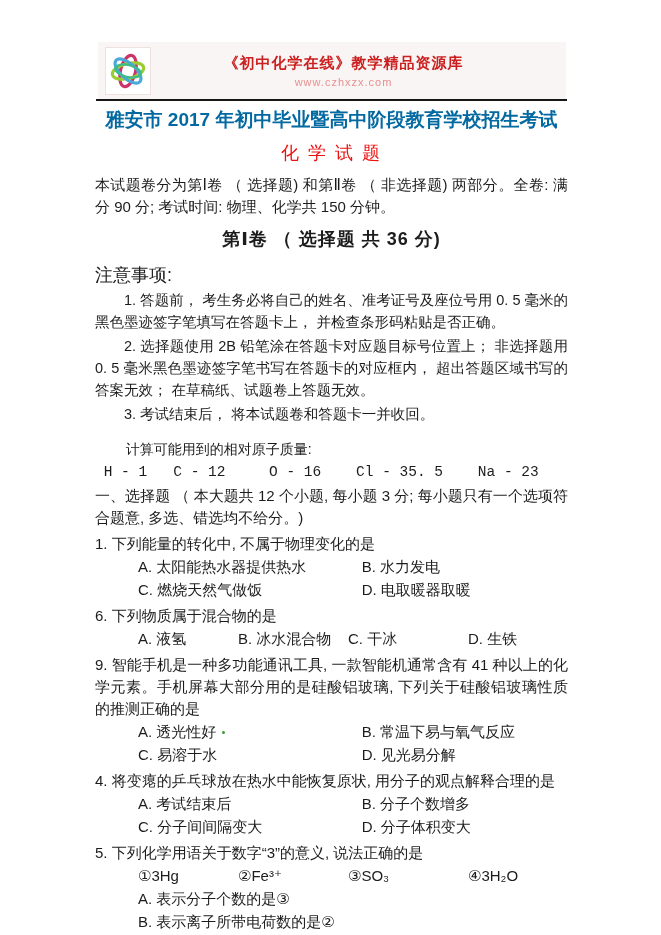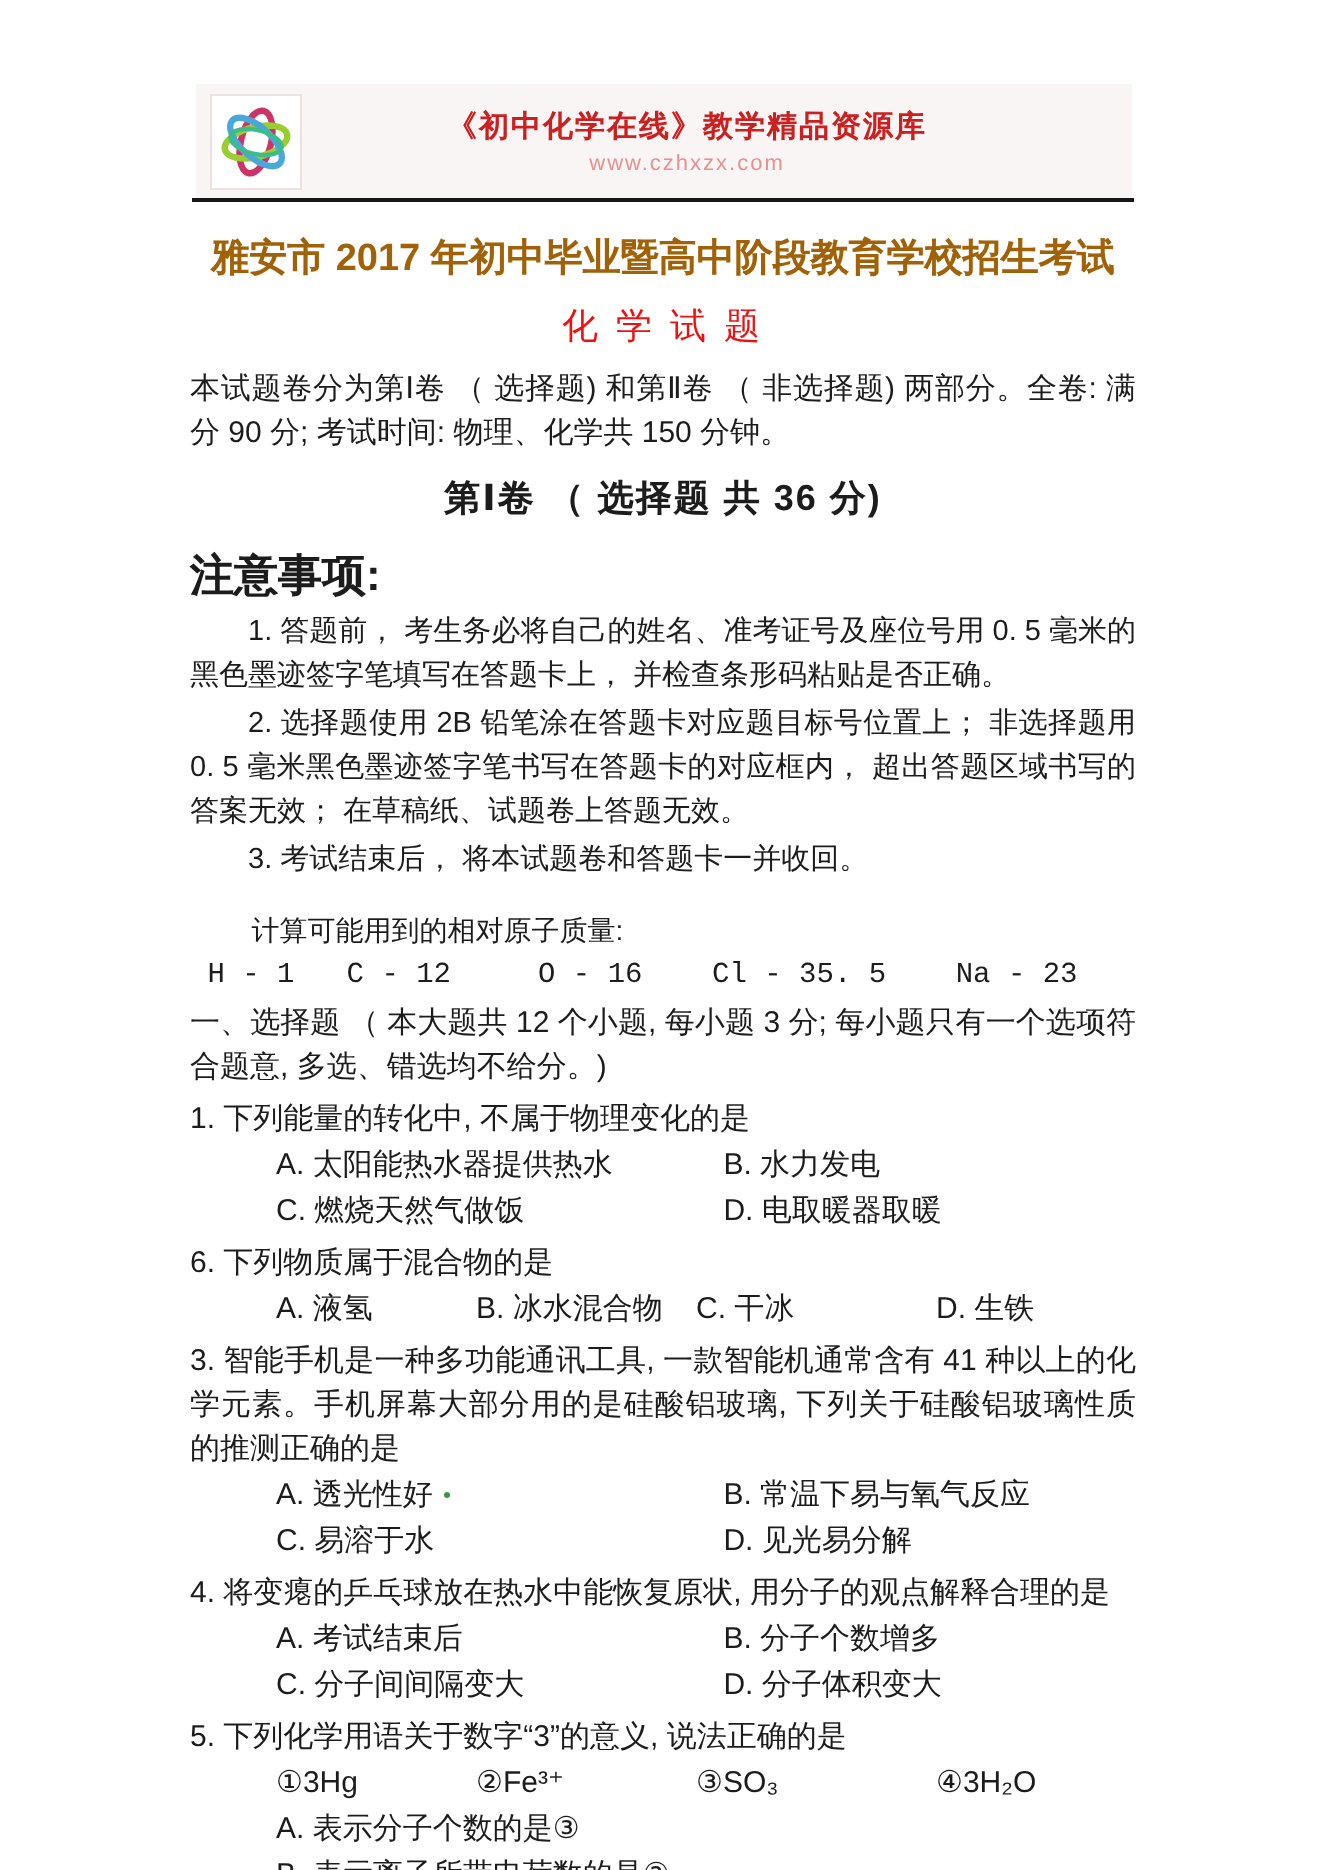--- a/index.html
+++ b/index.html
@@ -39,37 +39,37 @@
     position: absolute; left: 96px; top: 99px;
     width: 471px; height: 0;
     border-top: 2px solid #161616;
   }
 
   
   .content {
     position: absolute; left: 95px; top: 106px; width: 473px;
   }
   .exam-title {
-    color: #a16207; font-weight: bold; font-size: 19px;
-    text-align: center; margin-top: 12px; line-height: 1.25;
+    color: #0369a1; font-weight: bold; font-size: 19px;
+    text-align: center; margin-top: 2px; line-height: 1.25;
   }
   .exam-subtitle {
     color: #ee1111; font-weight: normal; font-size: 18px;
     text-align: center; margin-top: 9px; letter-spacing: 2px;
   }
   .intro {
     font-size: 15px; line-height: 22px; margin-top: 9px;
     text-align: justify;
   }
   .part-heading {
     font-size: 18px; font-weight: 600; text-align: center;
     margin-top: 9px; letter-spacing: 1px;
   }
   .notice-heading {
-    font-size: 22px; font-weight: 700; margin-top: 12px;
+    font-size: 18px; font-weight: 400; margin-top: 12px;
   }
   .notice-item {
     font-size: 14.5px; line-height: 22px; text-indent: 2em;
     margin-top: 2px; text-align: justify;
   }
   .mass-label {
     font-size: 14px; line-height: 21px; text-indent: 2.2em; margin-top: 14px;
   }
   .mass-values {
     font-size: 14.5px; line-height: 21px; white-space: pre-wrap;
@@ -147,21 +147,21 @@
       <p class="stem">6. 下列物质属于混合物的是</p>
       <div class="opts opts-4">
         <span class="opt">A. 液氢</span>
         <span class="opt">B. 冰水混合物</span>
         <span class="opt">C. 干冰</span>
         <span class="opt">D. 生铁</span>
       </div>
     </div>
 
     <div class="question">
-      <p class="stem">3. 智能手机是一种多功能通讯工具, 一款智能机通常含有 41 种以上的化学元素。手机屏幕大部分用的是硅酸铝玻璃, 下列关于硅酸铝玻璃性质的推测正确的是</p>
+      <p class="stem">9. 智能手机是一种多功能通讯工具, 一款智能机通常含有 41 种以上的化学元素。手机屏幕大部分用的是硅酸铝玻璃, 下列关于硅酸铝玻璃性质的推测正确的是</p>
       <div class="opts opts-2">
         <span class="opt"><span>A. 透光性好</span><span class="gdot"></span></span>
         <span class="opt">B. 常温下易与氧气反应</span>
         <span class="opt">C. 易溶于水</span>
         <span class="opt">D. 见光易分解</span>
       </div>
     </div>
 
     <div class="question">
       <p class="stem">4. 将变瘪的乒乓球放在热水中能恢复原状, 用分子的观点解释合理的是</p>

